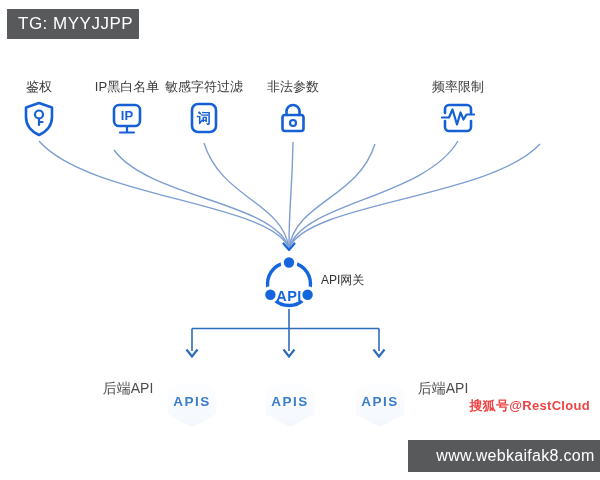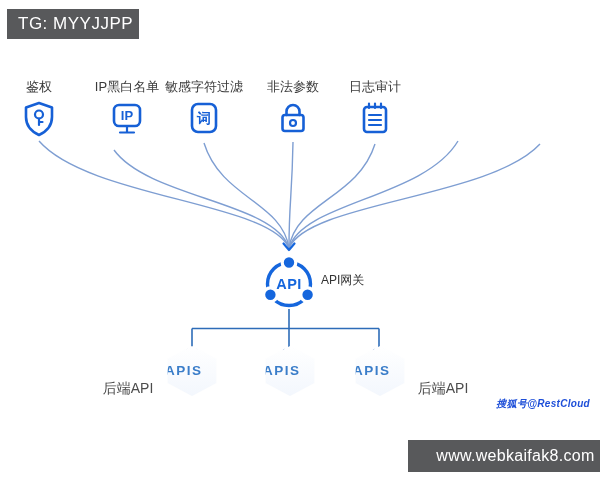--- a/index.html
+++ b/index.html
@@ -8,35 +8,35 @@
 
   .tg-badge{position:absolute;left:7px;top:9px;width:132px;height:30px;background:#58595b;
     color:#fff;font-size:17px;line-height:30px;padding-left:11px;box-sizing:border-box;letter-spacing:.5px;}
 
   #wires{position:absolute;left:0;top:0;width:600px;height:480px;}
 
   .feature{position:absolute;top:78px;width:96px;display:flex;flex-direction:column;align-items:center;}
   .feature .flabel{font-size:13px;color:#3a3a3a;white-space:nowrap;height:17px;line-height:17px;}
   .feature .ficon{margin-top:3px;width:42px;height:44px;}
 
-  .gw-api-text{position:absolute;left:264px;top:276px;width:50px;text-align:center;
+  .gw-api-text{position:absolute;left:264px;top:288px;width:50px;text-align:center;
     font-size:14.5px;font-weight:bold;color:#1566dd;letter-spacing:.5px;}
   .gw-label{position:absolute;left:321px;top:272px;font-size:12px;color:#333;white-space:nowrap;}
 
-  .hex{position:absolute;top:346px;width:54px;height:50px;
+  .hex{position:absolute;top:377px;width:54px;height:50px;
     background:linear-gradient(180deg,#ffffff 0%,#f3f7fd 100%);
     clip-path:polygon(50% 0%,95% 26%,95% 74%,50% 100%,5% 74%,5% 26%);
     filter:drop-shadow(0 3px 3px rgba(120,150,200,.35));
-    line-height:50px;font-size:13.5px;font-weight:bold;color:#3a7dc9;letter-spacing:1.5px;}
+    text-align:center;line-height:50px;font-size:13.5px;font-weight:bold;color:#3a7dc9;letter-spacing:1.5px;}
 
   .backend-label{position:absolute;top:380px;width:70px;text-align:center;font-size:14px;color:#4c4c4c;white-space:nowrap;}
 
   .watermark{position:absolute;left:452px;top:397px;width:138px;text-align:right;
-    font-size:10px;font-weight:bold;color:#1d4ed8;
-    text-shadow:1px 1px 0 rgba(255,255,255,.9);letter-spacing:.3px;font-style:italic;}
+    font-size:13px;font-weight:bold;color:#ef4444;
+    text-shadow:1px 1px 0 rgba(255,255,255,.9);letter-spacing:.3px;}
 
   .footer-bar{position:absolute;left:408px;top:440px;width:215px;height:32px;background:#58595b;
     color:#fff;font-size:16px;line-height:32px;text-align:center;letter-spacing:.3px;}
 
   svg .ic{stroke:#1660d6;stroke-width:2.6;fill:none;stroke-linecap:round;stroke-linejoin:round;}
   svg .ic-thin{stroke:#1660d6;stroke-width:2.2;fill:none;stroke-linecap:round;stroke-linejoin:round;}
   svg text.ic-txt{fill:#1660d6;font-family:"Liberation Sans","DejaVu Sans",sans-serif;font-weight:bold;}
 </style>
 </head>
 <body>
@@ -107,29 +107,29 @@
 
   <div class="feature" style="left:245px">
     <div class="flabel">非法参数</div>
     <svg class="ficon" viewBox="0 0 40 44">
       <path class="ic" d="M13.5 17 V13.5 C13.5 9.9 16.4 7 20 7 C23.6 7 26.5 9.9 26.5 13.5 V17"></path>
       <rect class="ic" x="9.5" y="17" width="21" height="16" rx="2.5"></rect>
       <circle class="ic-thin" cx="20" cy="25" r="3"></circle>
     </svg>
   </div>
 
-  <div class="feature" style="left:327px">
-    <div class="flabel">日志审计</div>
+
+  <div class="feature" style="left:410px">
+    <div class="flabel">频率限制</div>
     <svg class="ficon" viewBox="0 0 40 44">
-      <rect class="ic" x="9" y="9" width="22" height="25" rx="3"></rect>
-      <path class="ic-thin" d="M14 5.5 V10 M20 5.5 V10 M26 5.5 V10"></path>
-      <path class="ic-thin" d="M14 17 H26 M14 22 H26 M14 27 H26"></path>
+      <path class="ic" d="M7 15 V11 C7 8.8 8.8 7 11 7 H29 C31.2 7 33 8.8 33 11 V15"></path>
+      <path class="ic" d="M33 23 V29 C33 31.2 31.2 33 29 33 H11 C8.8 33 7 31.2 7 29 V23"></path>
+      <path class="ic-thin" d="M4 19.5 L11 19.5 L14.5 11.5 L19 26.5 L22.5 14.5 L25.5 21.5 L28.5 16.5 L36 16.5"></path>
     </svg>
   </div>
-
 
 
   <div class="gw-api-text">API</div>
   <div class="gw-label">API网关</div>
 
   <div class="backend-label" style="left:93px">后端API</div>
   <div class="hex" style="left:165px">APIS</div>
   <div class="hex" style="left:263px">APIS</div>
   <div class="hex" style="left:353px">APIS</div>
   <div class="backend-label" style="left:408px">后端API</div>

